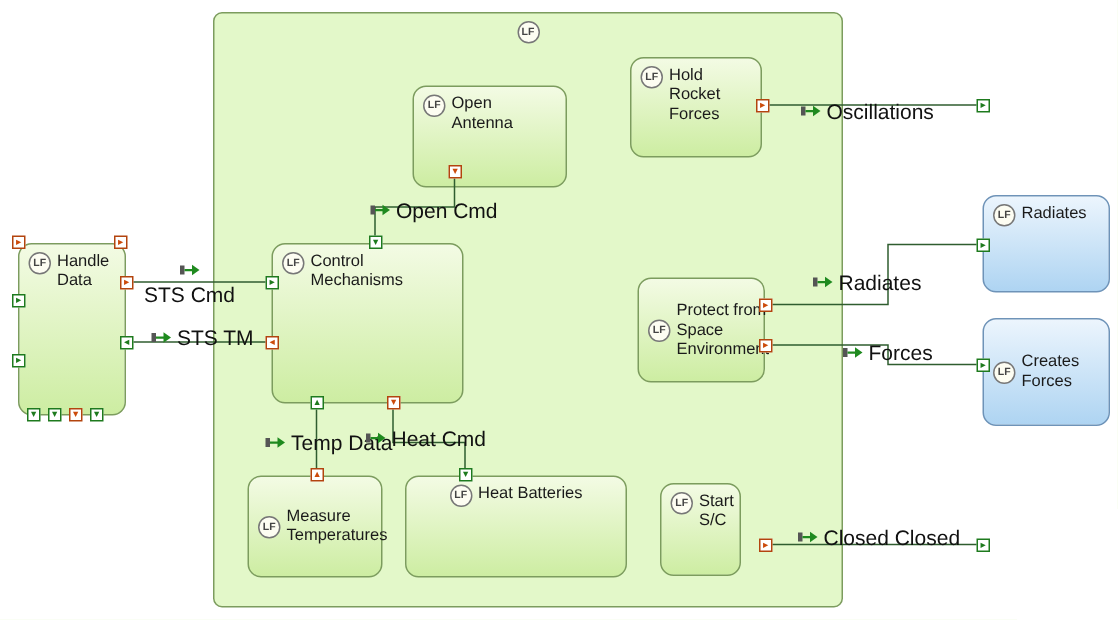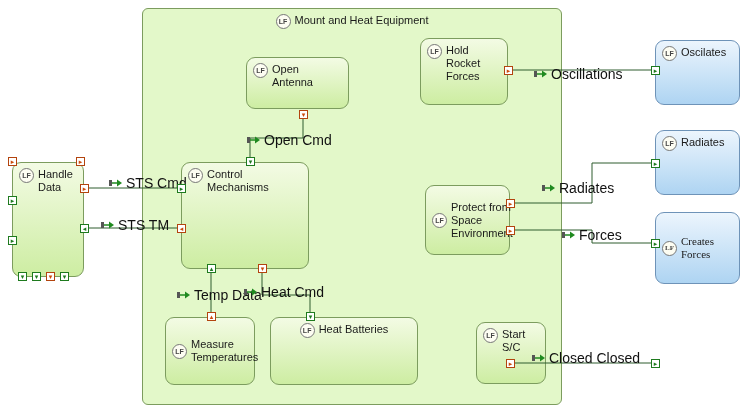--- a/index.html
+++ b/index.html
@@ -43,25 +43,24 @@
   .wrap{display:block;}
 </style>
 </head>
 <body>
 
 <div class="stage">
 
   <div class="blk container-blk" style="left:142px;top:8px;width:420px;height:397px;">
     <div class="hdr center">
       <span class="lf">LF</span>
-      <span>Mount and Heat Equipment</span>
-    </div>
-  </div>
-
-  <div class="blk green" style="left:246px;top:57px;width:103px;height:52px;">
+    </div>
+  </div>
+
+  <div class="blk green" style="left:275px;top:57px;width:103px;height:68px;">
     <div class="hdr">
       <span class="lf">LF</span>
       <span>Open Antenna</span>
     </div>
   </div>
 
   <div class="blk green" style="left:420px;top:38px;width:88px;height:67px;">
     <div class="hdr">
       <span class="lf">LF</span>
       <span class="wrap" style="width:60px;">Hold Rocket Forces</span>
@@ -89,69 +88,63 @@
     </div>
   </div>
 
   <div class="blk green" style="left:270px;top:317px;width:148px;height:68px;">
     <div class="hdr center">
       <span class="lf">LF</span>
       <span>Heat Batteries</span>
     </div>
   </div>
 
-  <div class="blk green" style="left:440px;top:322px;width:70px;height:62px;margin-left:36px;">
+  <div class="blk green" style="left:440px;top:322px;width:54px;height:62px;">
     <div class="hdr">
       <span class="lf">LF</span>
       <span>Start S/C</span>
     </div>
   </div>
 
   <div class="blk green" style="left:12px;top:162px;width:72px;height:115px;">
     <div class="hdr">
       <span class="lf">LF</span>
       <span class="wrap" style="width:40px;">Handle Data</span>
     </div>
   </div>
 
-  <div class="blk blue" style="left:655px;top:40px;width:85px;height:65px;">
-    <div class="hdr">
-      <span class="lf">LF</span>
-      <span>Oscilates</span>
-    </div>
-  </div>
 
   <div class="blk blue" style="left:655px;top:130px;width:85px;height:65px;">
     <div class="hdr">
       <span class="lf">LF</span>
       <span>Radiates</span>
     </div>
   </div>
 
-  <div class="blk blue" style="left:655px;top:212px;width:85px;height:72px;font-family:Liberation Serif, serif;">
+  <div class="blk blue" style="left:655px;top:212px;width:85px;height:72px;">
     <div class="hdr middle">
       <span class="lf">LF</span>
       <span class="wrap" style="width:50px;">Creates Forces</span>
     </div>
   </div>
 
 
   <svg class="wires" width="745" height="413" viewBox="0 0 745 413">
     <polyline points="85,188 180,188"></polyline>
     <polyline points="85,228 180,228"></polyline>
     <polyline points="303,113 303,138 250,138 250,160"></polyline>
     <polyline points="211,270 211,315"></polyline>
     <polyline points="262,270 262,295 310,295 310,315"></polyline>
     <polyline points="510,70 653,70"></polyline>
     <polyline points="512,203 592,203 592,163 653,163"></polyline>
     <polyline points="512,230 592,230 592,243 653,243"></polyline>
     <polyline points="512,363 653,363"></polyline>
   </svg>
 
-  <div class="edge-label" style="left:108px;top:175px;">
+  <div class="edge-label" style="left:96px;top:175px;flex-direction:column;">
     <svg class="flow-icon" width="15" height="10" viewBox="0 0 15 10">
         <rect x="1" y="2" width="3" height="6" fill="#555"></rect>
         <line x1="4" y1="5" x2="9.5" y2="5" stroke="#1F8A1F" stroke-width="1.5"></line>
         <path d="M9 1.5 L14 5 L9 8.5 Z" fill="#1F8A1F"></path>
       </svg>
     <span>STS Cmd</span>
   </div>
 
   <div class="edge-label" style="left:100px;top:217px;">
     <svg class="flow-icon" width="15" height="10" viewBox="0 0 15 10">

